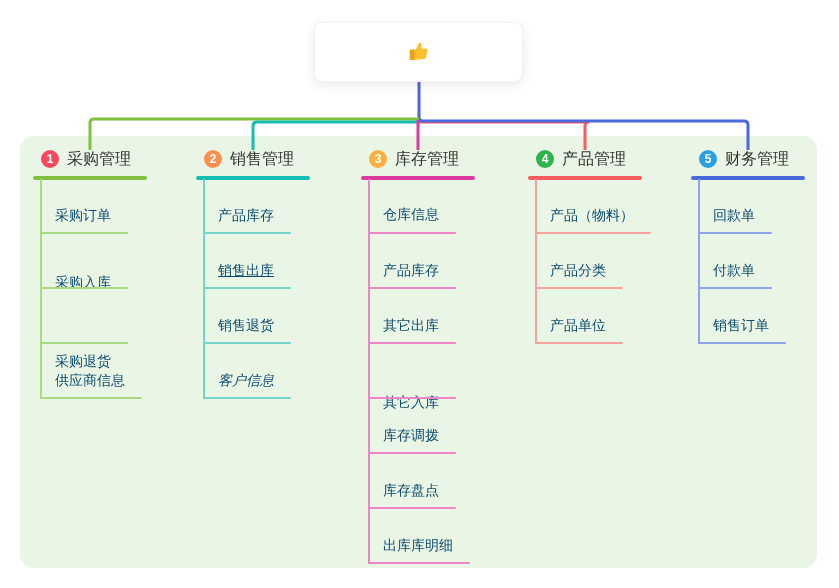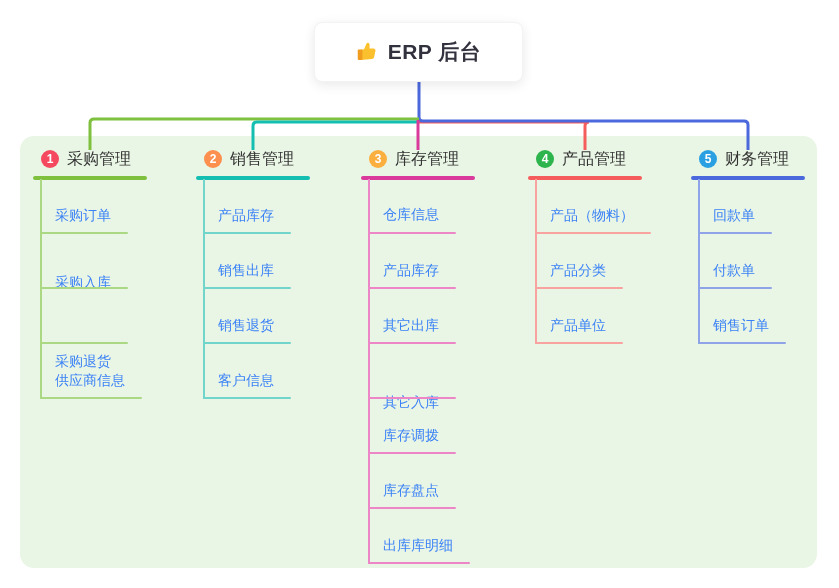--- a/index.html
+++ b/index.html
@@ -24,21 +24,21 @@
     position:absolute;display:flex;align-items:center;gap:8px;height:24px;
   }
   .badge{
     width:18px;height:18px;border-radius:50%;color:#ffffff;
     font-size:12px;font-weight:700;line-height:18px;text-align:center;
     flex:0 0 18px;
   }
   .branch-title{font-size:16px;font-weight:500;color:#333333;white-space:nowrap;}
   .u-parent{position:absolute;height:4px;border-radius:2px;}
   .spine{position:absolute;width:2px;}
-  .child-text{position:absolute;font-size:14px;color:#3b82f6;white-space:nowrap;line-height:20px;}
+  .child-text{position:absolute;font-size:14px;color:#0c4a6e;white-space:nowrap;line-height:20px;}
   .u-child{position:absolute;height:2px;border-radius:1px;}
 </style>
 </head>
 <body>
 
 <div id="stage">
   <div id="panel"></div>
 
   <svg id="connectors" width="839" height="588">
       <path d="M419 122 H589 Q585 122 585 126 V150" stroke="#f55d5d" stroke-width="3" fill="none"></path>
@@ -48,21 +48,20 @@
       <path d="M418 120 V150" stroke="#d93a9c" stroke-width="3" fill="none"></path>
     </svg>
 
   <div id="root-card">
     <span style="display:inline-flex;">
       <svg width="22" height="22" viewBox="0 0 24 24">
         <path fill="#fbc02d" d="M8.2 20.5c-.4 0-4-.1-4-.1V9.8l4.6-.9L11.4 3c.3-.7 1-1.1 1.8-1 .9.2 1.6 1 1.6 2v4.3h4.4c1.3 0 2.3 1.2 2 2.5l-1.5 7c-.2 1-1.1 1.7-2.1 1.7z"></path>
         <path fill="#ef9c1f" d="M2.9 9.3h3.6c.3 0 .5.2.5.5v10.4c0 .3-.2.5-.5.5H2.9c-.6 0-1-.4-1-1V10.3c0-.6.4-1 1-1z"></path>
       </svg>
     </span>
-    <span class="title">ERP 后台</span>
   </div>
 
   <div id="branches">
       <div class="branch-label" style="left: 41px; top: 147px;">
         <span class="badge" style="background: rgb(245, 73, 95);">1</span>
         <span class="branch-title">采购管理</span>
       </div>
       <div class="u-parent" style="left: 33px; top: 176px; width: 114px; background: rgb(127, 193, 63);"></div>
       <div class="spine" style="left: 40px; top: 179px; height: 220px; background: rgb(171, 217, 131);"></div>
       <div class="child-text" style="left: 55px; top: 205px;">采购订单</div>
@@ -74,25 +73,25 @@
       <div class="child-text" style="left: 55px; top: 370px;">供应商信息</div>
       <div class="u-child" style="left: 40px; top: 397px; width: 102px; background: rgb(171, 217, 131);"></div>
       <div class="branch-label" style="left: 204px; top: 147px;">
         <span class="badge" style="background: rgb(253, 143, 79);">2</span>
         <span class="branch-title">销售管理</span>
       </div>
       <div class="u-parent" style="left: 196px; top: 176px; width: 114px; background: rgb(20, 191, 178);"></div>
       <div class="spine" style="left: 203px; top: 179px; height: 220px; background: rgb(114, 213, 203);"></div>
       <div class="child-text" style="left: 218px; top: 205px;">产品库存</div>
       <div class="u-child" style="left: 203px; top: 232px; width: 88px; background: rgb(114, 213, 203);"></div>
-      <div class="child-text" style="left: 218px; top: 260px;">销售出库</div>
+      <div class="child-text" style="left: 218px; top: 260px; text-decoration: underline;">销售出库</div>
       <div class="u-child" style="left: 203px; top: 287px; width: 88px; background: rgb(114, 213, 203);"></div>
       <div class="child-text" style="left: 218px; top: 315px;">销售退货</div>
       <div class="u-child" style="left: 203px; top: 342px; width: 88px; background: rgb(114, 213, 203);"></div>
-      <div class="child-text" style="left: 218px; top: 370px;">客户信息</div>
+      <div class="child-text" style="left: 218px; top: 370px; font-style: italic;">客户信息</div>
       <div class="u-child" style="left: 203px; top: 397px; width: 88px; background: rgb(114, 213, 203);"></div>
       <div class="branch-label" style="left: 369px; top: 147px;">
         <span class="badge" style="background: rgb(251, 175, 63);">3</span>
         <span class="branch-title">库存管理</span>
       </div>
       <div class="u-parent" style="left: 361px; top: 176px; width: 114px; background: rgb(217, 58, 156);"></div>
       <div class="spine" style="left: 368px; top: 179px; height: 385px; background: rgb(236, 134, 198);"></div>
       <div class="child-text" style="left: 383px; top: 205px; font-family: Liberation Serif, serif;">仓库信息</div>
       <div class="u-child" style="left: 368px; top: 232px; width: 88px; background: rgb(236, 134, 198);"></div>
       <div class="child-text" style="left: 383px; top: 260px;">产品库存</div>

